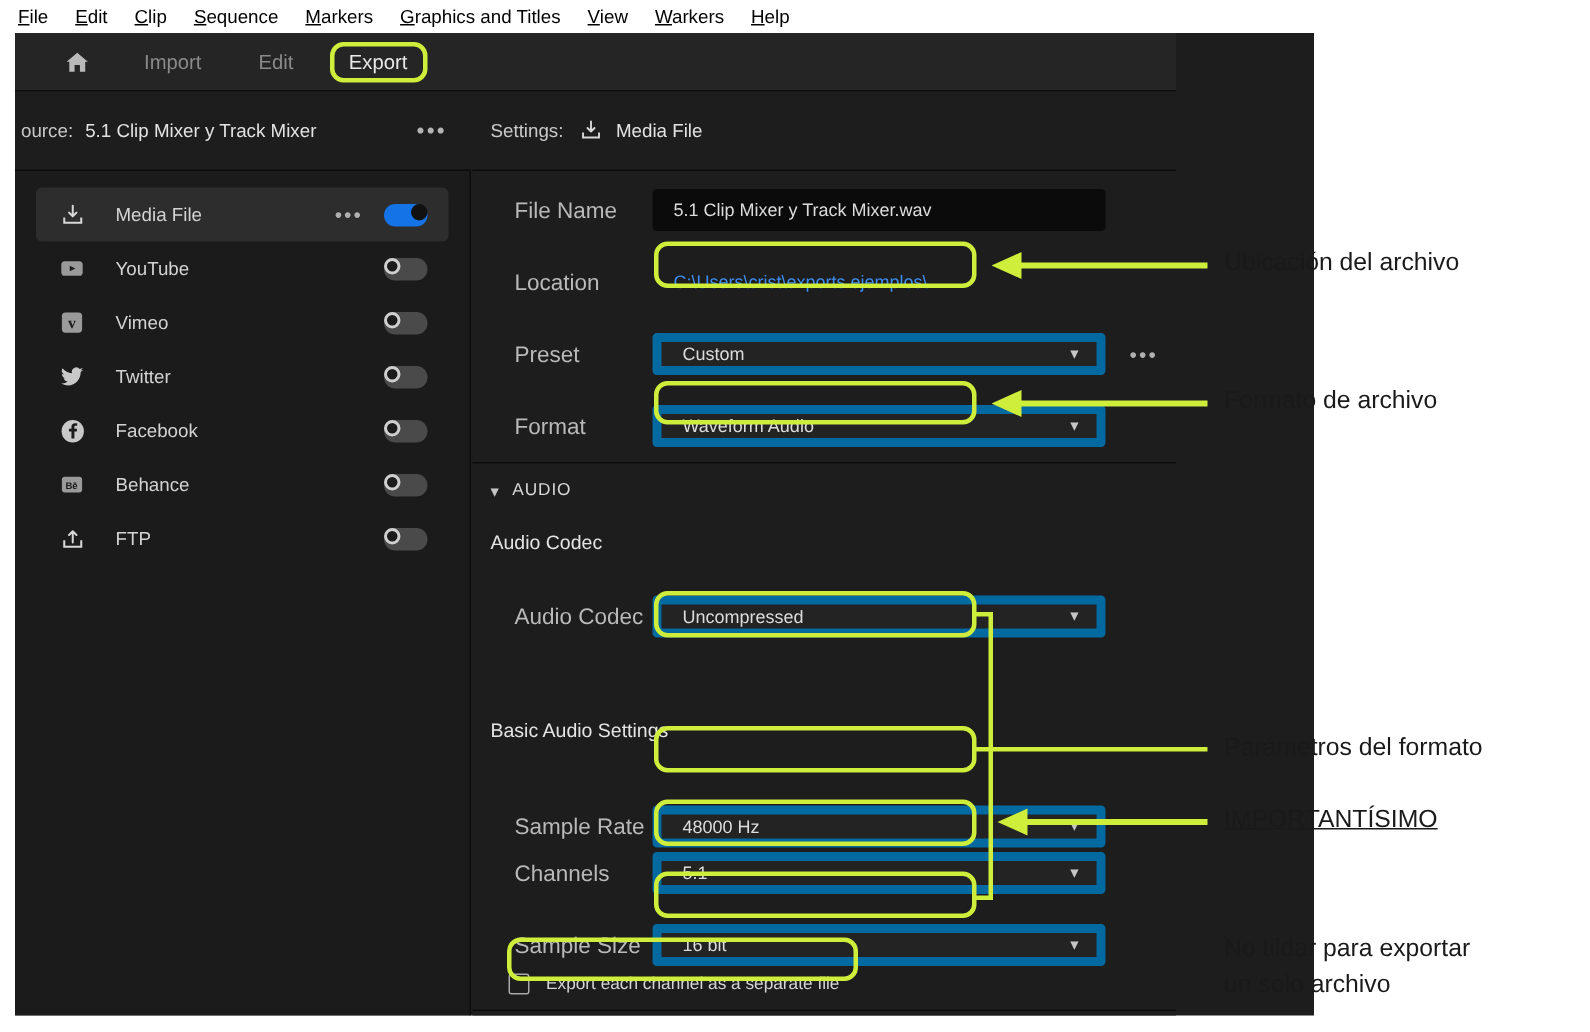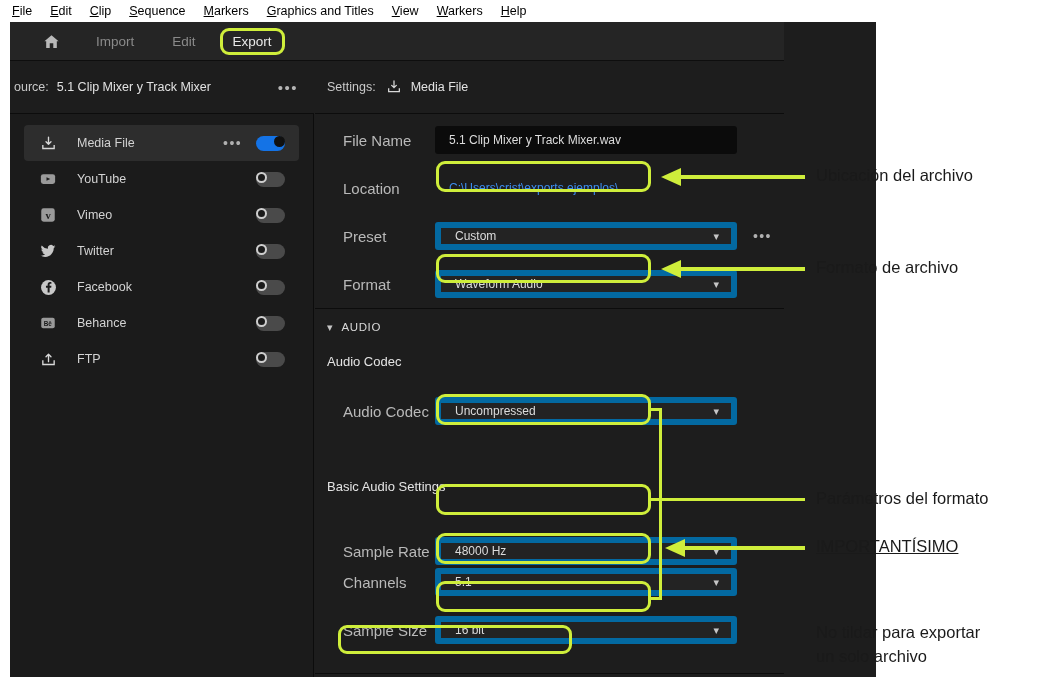--- a/index.html
+++ b/index.html
@@ -490,20 +490,24 @@
     </div>
 
     <div class="frow" style="position:absolute; left:0; top:552px; width:469px;">
       <span class="flabel">Sample Size</span>
       <span class="fctl select">
         <span class="ftext">16 bit</span>
         <span class="chev">▾</span>
       </span>
     </div>
 
+    <div id="cbrow">
+      <span id="cbbox"></span>
+      <span id="cblabel">Export each channel as a separate file</span>
+    </div>
 
     <div id="bottom-bar"></div>
   </div>
 </div>
 
 <div id="overlay">
 
   <div class="hlbox" style="left:436px; top:161px; width:215px; height:31px;"></div>
 
   <div class="hline" style="left:680px; top:175px; width:125px; height:4px;"></div>

